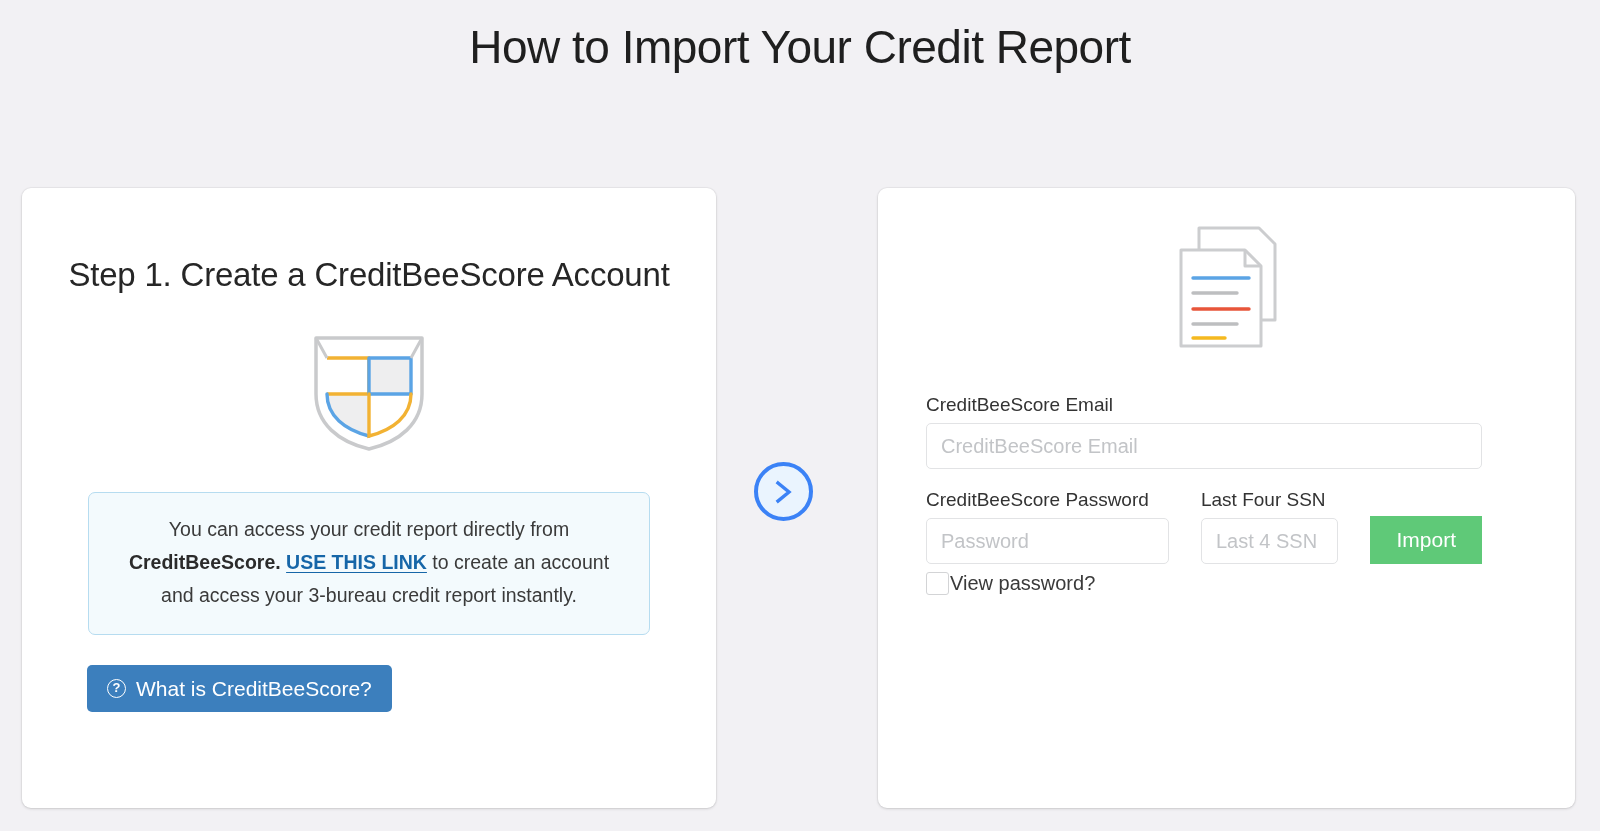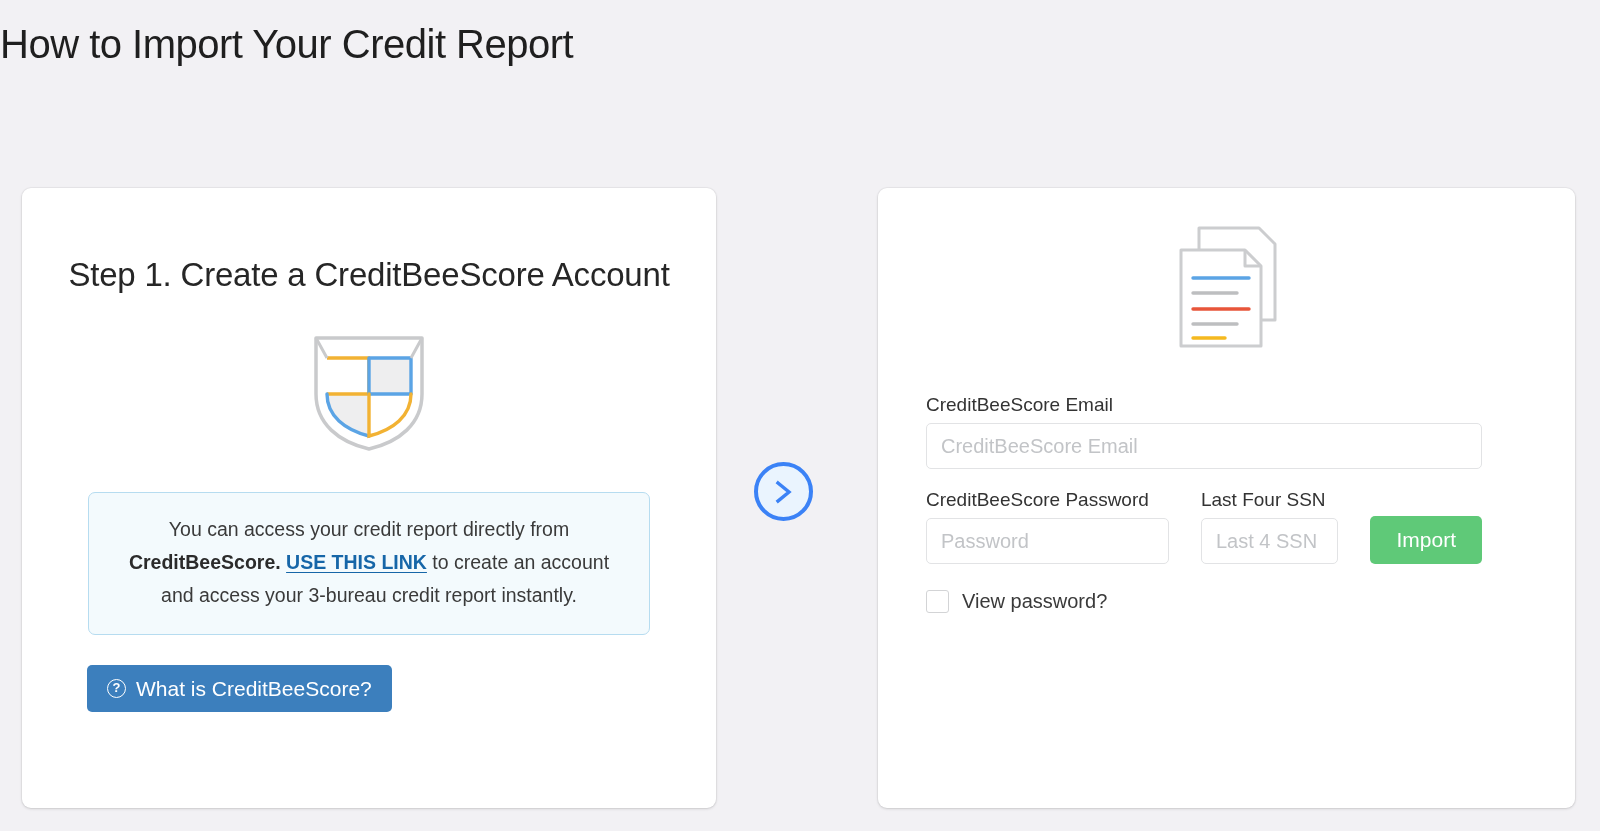--- a/index.html
+++ b/index.html
@@ -16,21 +16,22 @@
     overflow: hidden;
     position: relative;
   }
 
   
   .page-title {
     position: absolute;
     top: 20px;
     left: 0;
     width: 1600px;
-    font-size: 40px;
+    text-align: center;
+    font-size: 46px;
     font-weight: 400;
     letter-spacing: -0.5px;
     color: #1f1f1f;
     line-height: 1.2;
   }
 
   
   .card {
     position: absolute;
     background: #ffffff;
@@ -170,29 +171,29 @@
     outline: none;
   }
   .input::placeholder { color: #c2c4c7; }
   .row-2 { display: flex; gap: 32px; margin-top: 20px; align-items: flex-end; }
   .col-pass { width: 258px; }
   .col-ssn  { width: 146px; }
   .btn-green {
     background: #5fc978;
     height: 48px;
     padding: 8px 26px;
-    border-radius: 5px;
+    border-radius: 0;
     font-size: 21px;
     justify-content: center;
   }
   .check-row {
-    margin-top: 26px;
+    margin-top: 8px;
     display: flex;
     align-items: flex-start;
-    gap: 13px;
+    gap: 1px;
   }
   .checkbox {
     width: 23px; height: 23px;
     border: 1.5px solid #d3d4d6;
     border-radius: 3px;
     background: #ffffff;
     cursor: pointer;
   }
   .check-label { font-size: 20px; color: #3a3a3a; }
 </style>

